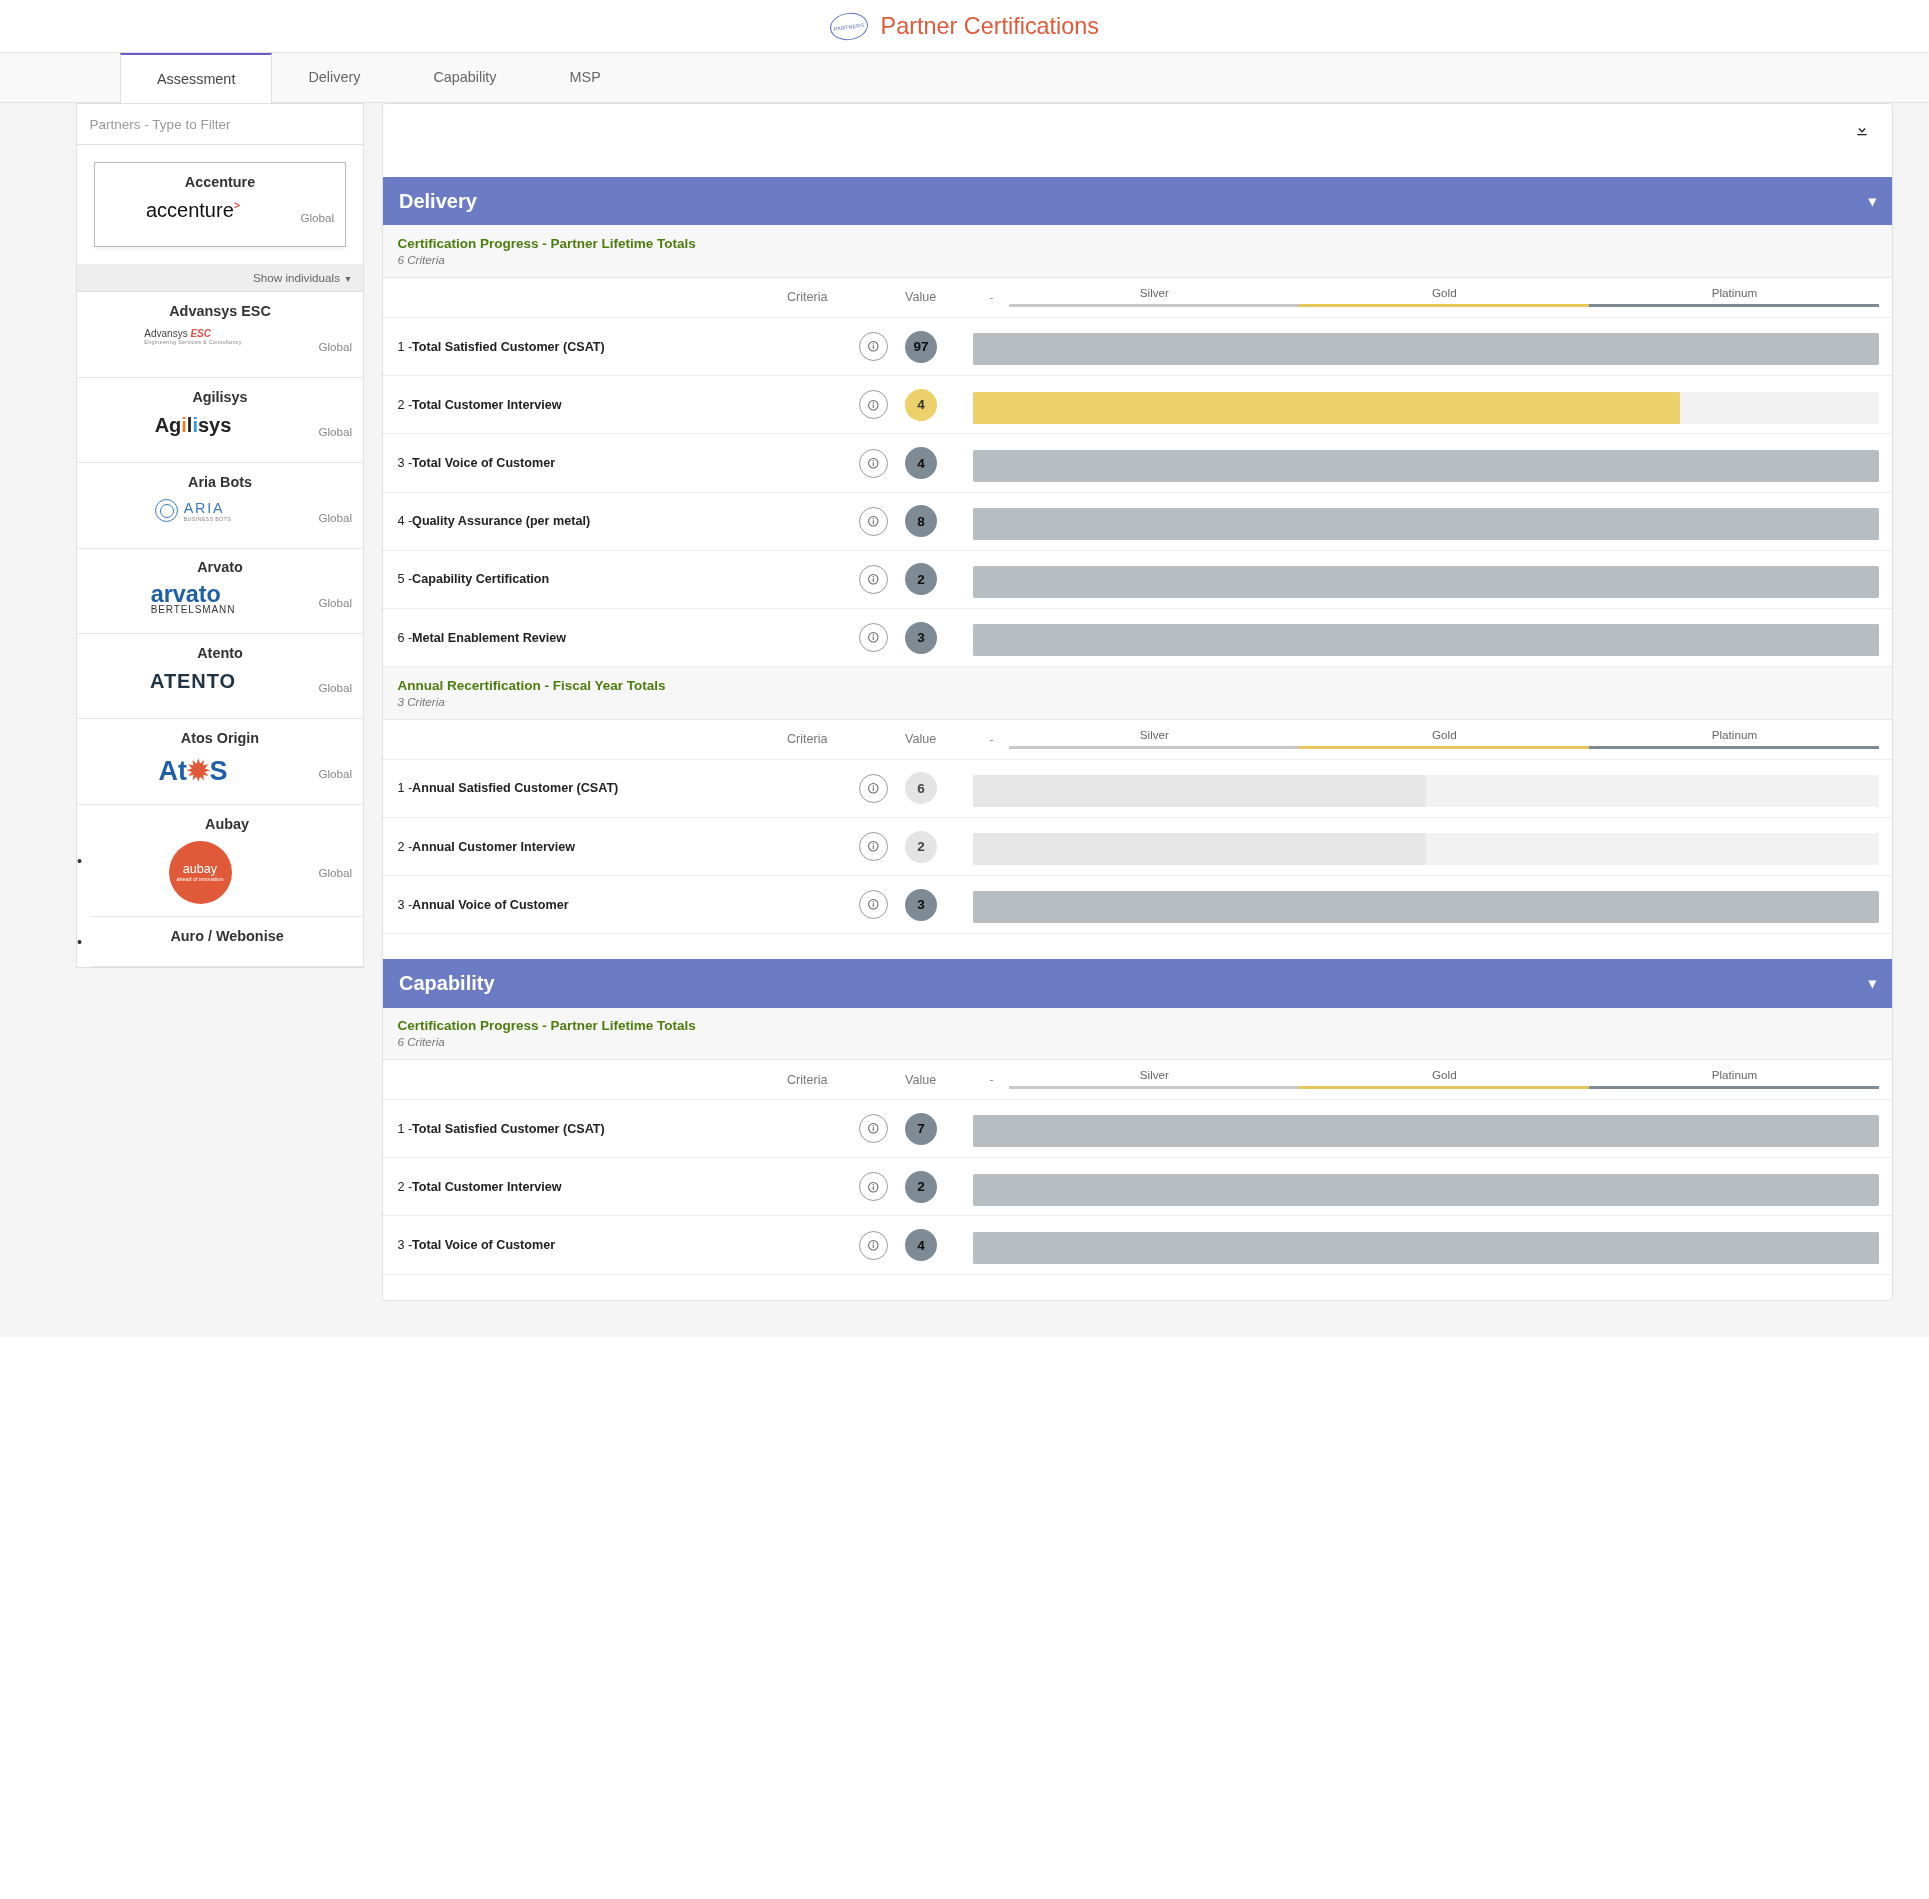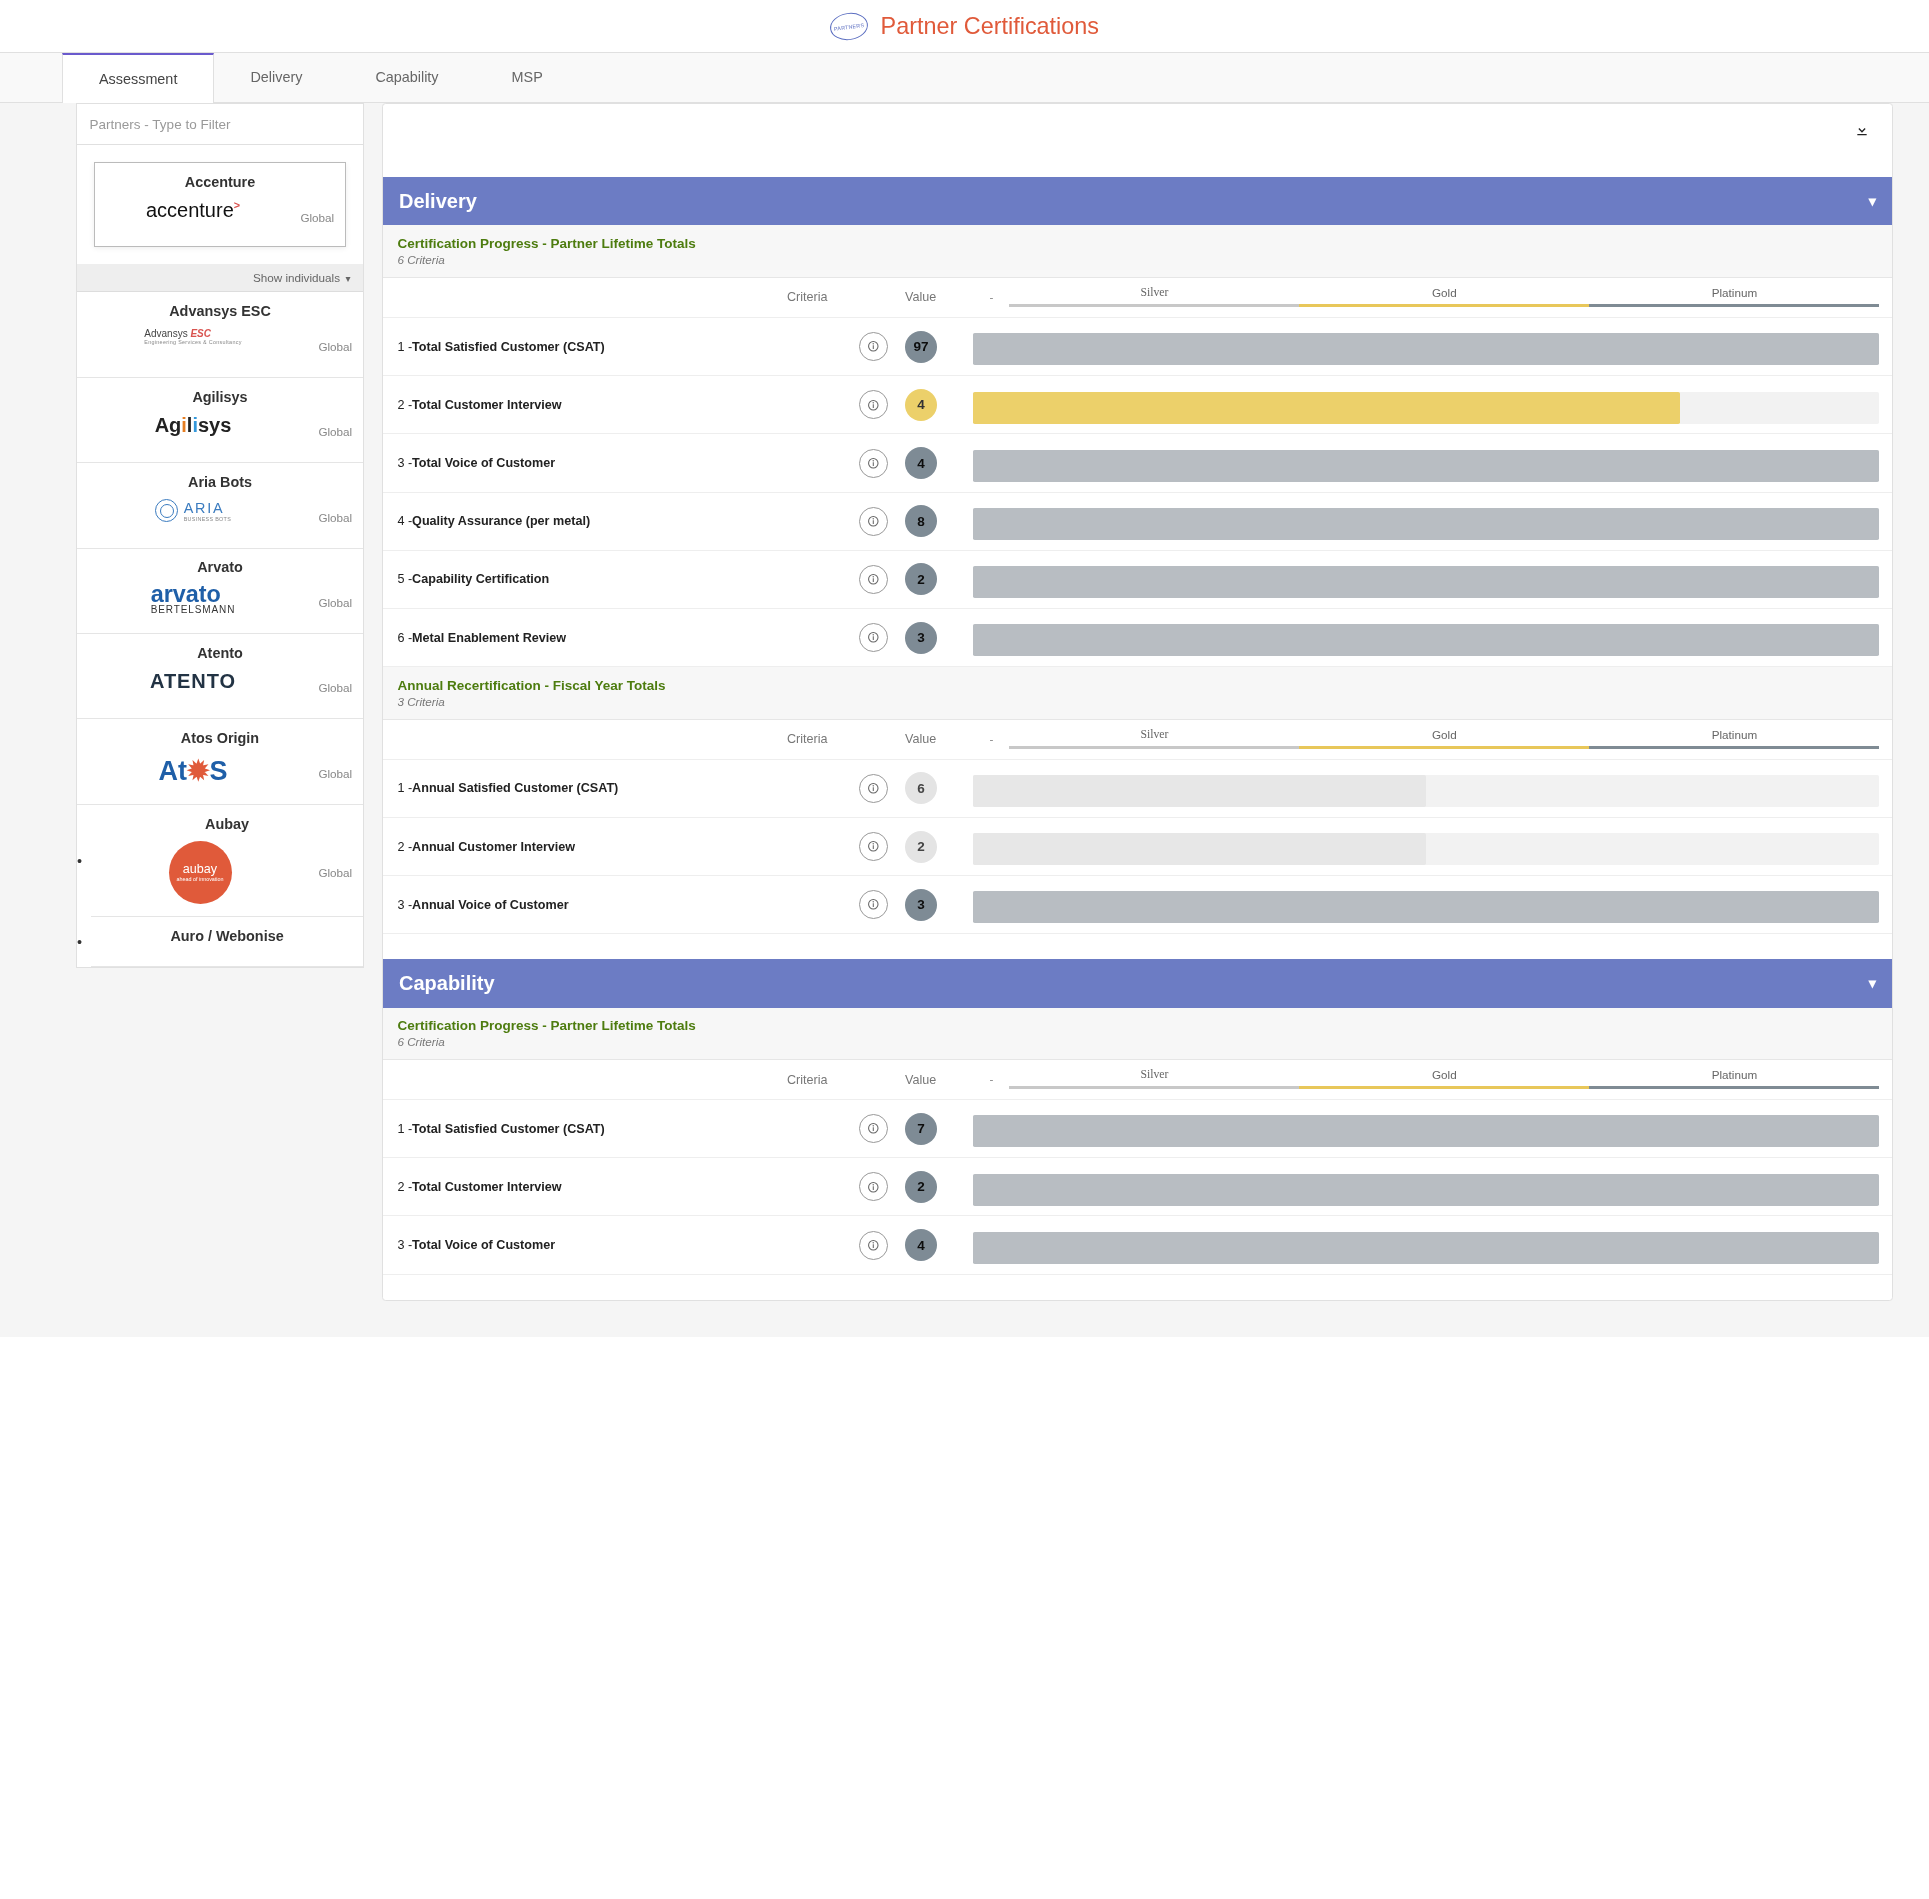--- a/index.html
+++ b/index.html
@@ -28,21 +28,21 @@
     letter-spacing:0.2px;
   }
   .header-title {
     color: #e05a3a;
     font-size: 23.4px;
     font-weight: 400;
   }
   .tabs {
     border-bottom: 0.9px solid #e0e0e0;
     display:flex;
-    padding-left: 62px;
+    padding-left: 120px;
     background:#f9f9f9;
   }
   .tab {
     padding: 16px 36px;
     font-size: 14.4px;
     color: #666;
     cursor: pointer;
     border-right: 0.9px solid transparent;
   }
   .tab.active {
@@ -191,21 +191,21 @@
     display:flex;
     font-size:11.7px;
     color:#666;
     height:27px;
     align-items:center;
   }
   .tier-scale .dash{ width:36px; text-align:center; color:#888;}
   .tier-scale .tier{
     flex:1; text-align:center; border-bottom:3.6px solid #c8c8c8; padding-bottom:5.4px;
   }
-  .tier-scale .tier.silver{border-color:#c8c8c8;font-family:Liberation Serif, serif;}
+  .tier-scale .tier.silver{border-color:#c8c8c8;}
   .tier-scale .tier.gold{border-color:#e8c75a;}
   .tier-scale .tier.platinum{border-color:#7f8b94;}
   .tier-scale.annual .tier.gold{border-color:#e8c75a;}
   .row {
     display:flex;
     border-bottom:0.9px solid #eee;
     align-items:center;
     min-height:54px;
   }
   .row .col-criteria{ text-align:left; font-size:12.6px; color:#222;}

